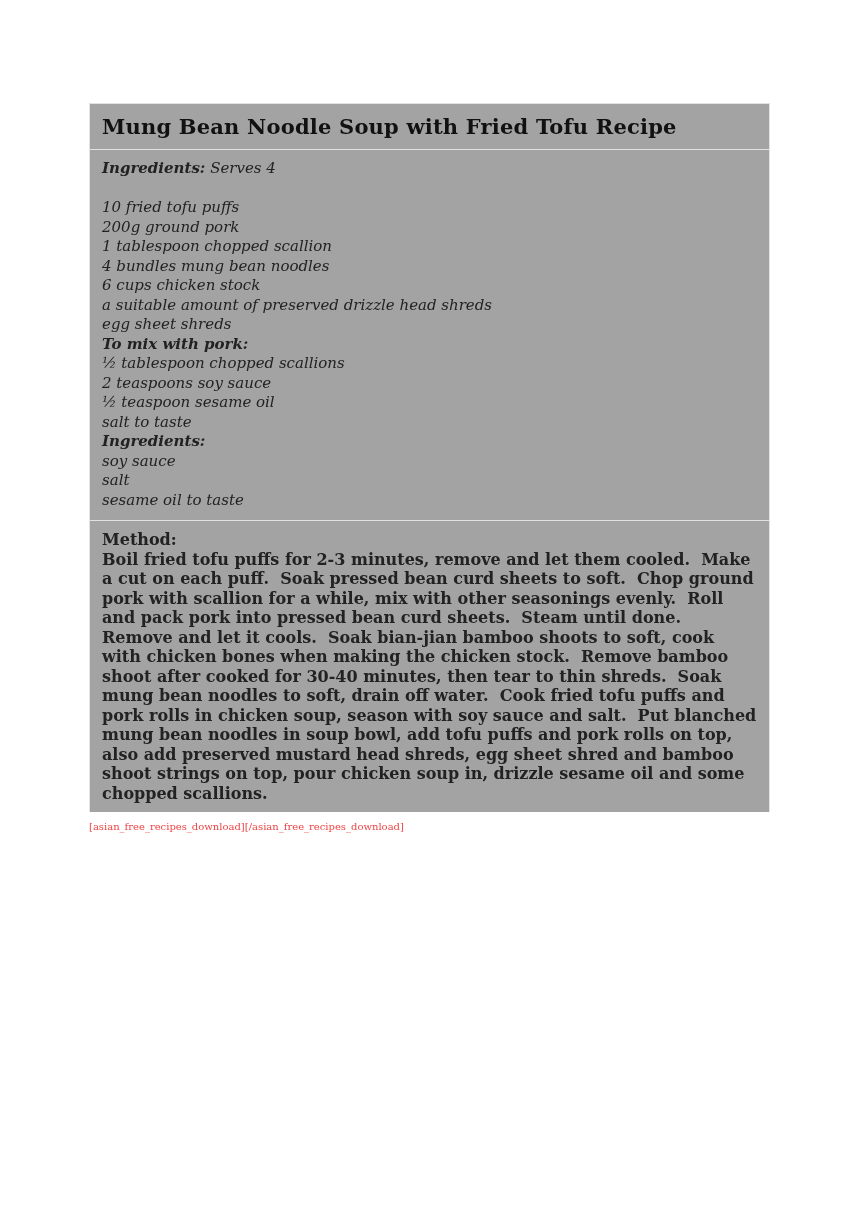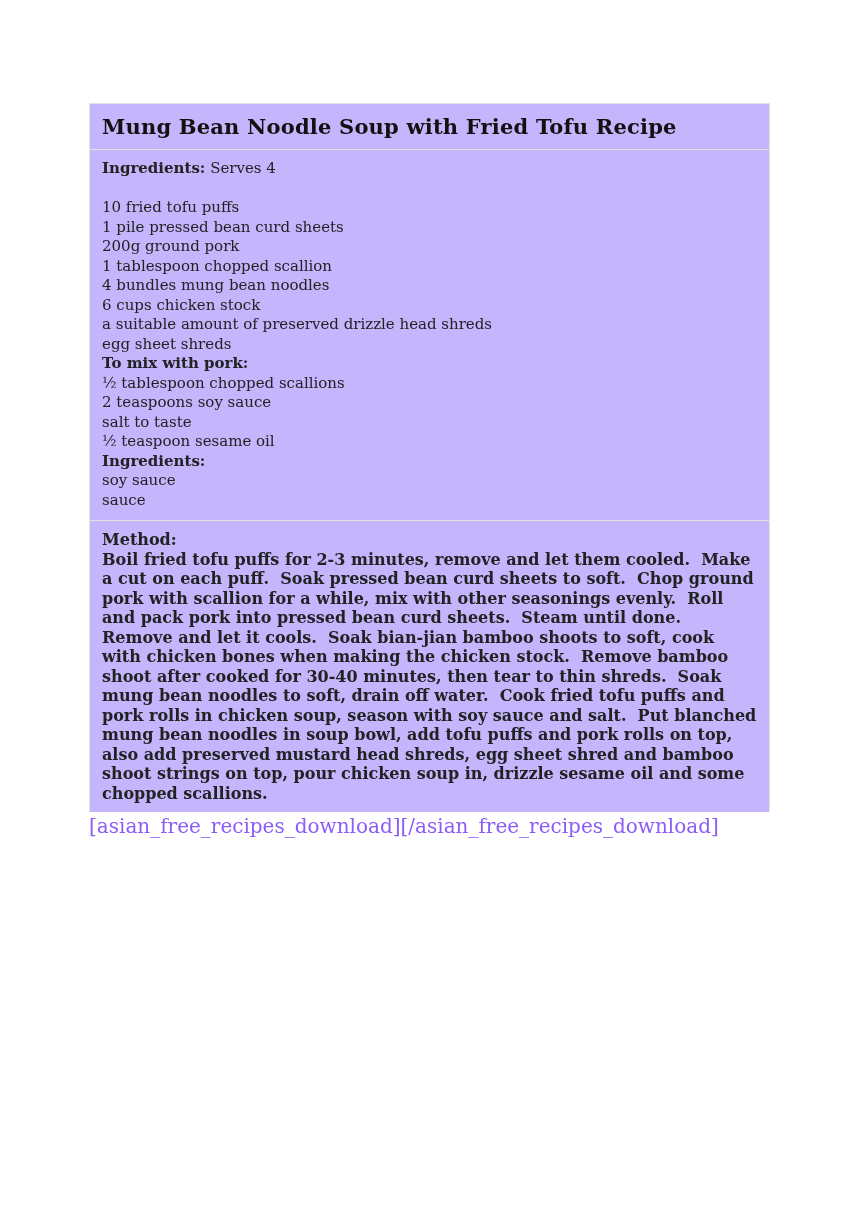--- a/index.html
+++ b/index.html
@@ -16,39 +16,40 @@
     -webkit-font-smoothing: antialiased;
   }
   .recipe-box {
     position: absolute;
     left: 89px;
     top: 103px;
     width: 681px;
     box-sizing: border-box;
     border: 1px solid #e2e2e2;
     border-bottom: none;
-    background: #c4b5fd;
+    background: #a3a3a3;
   }
   .title-cell {
     padding: 10px 12px 9px 12px;
     border-bottom: 1px solid #e2e2e2;
   }
   .title-cell h1 {
     margin: 0;
     font-size: 21px;
     line-height: 26px;
     font-weight: bold;
     color: #111111;
     letter-spacing: 0.2px;
   }
   .ingredients-cell {
     padding: 9px 12px 10px 12px;
     border-bottom: 1px solid #e2e2e2;
     font-size: 15px;
     line-height: 19.5px;
+    font-style: italic;
   }
   .method-cell {
     padding: 9px 12px 9px 12px;
     font-size: 16px;
     line-height: 19.5px;
   }
   .line {
     min-height: 19.5px;
   }
   .spacer-line {
@@ -58,56 +59,56 @@
     font-weight: bold;
   }
   .method-text {
     white-space: pre-wrap;
     font-weight: bold;
   }
   .shortcode {
     position: absolute;
     left: 89px;
     top: 817px;
-    font-size: 20px;
+    font-size: 10px;
     line-height: 19px;
-    color: #8b5cf6;
+    color: #ef4444;
   }
 </style>
 </head>
 <body>
 
 <div class="recipe-box">
 
   <div class="title-cell">
     <h1>Mung Bean Noodle Soup with Fried Tofu Recipe</h1>
   </div>
 
   <div class="ingredients-cell">
     <div class="line">
       <span class="bold">Ingredients:</span>
       <span>Serves 4</span>
     </div>
     <div class="spacer-line"></div>
     <div class="line">10 fried tofu puffs</div>
-    <div class="line">1 pile pressed bean curd sheets</div>
     <div class="line">200g ground pork</div>
     <div class="line">1 tablespoon chopped scallion</div>
     <div class="line">4 bundles mung bean noodles</div>
     <div class="line">6 cups chicken stock</div>
     <div class="line">a suitable amount of preserved drizzle head shreds</div>
     <div class="line">egg sheet shreds</div>
     <div class="line bold">To mix with pork:</div>
     <div class="line">½ tablespoon chopped scallions</div>
     <div class="line">2 teaspoons soy sauce</div>
+    <div class="line">½ teaspoon sesame oil</div>
     <div class="line">salt to taste</div>
-    <div class="line">½ teaspoon sesame oil</div>
     <div class="line bold">Ingredients:</div>
     <div class="line">soy sauce</div>
-    <div class="line">sauce</div>
+    <div class="line">salt</div>
+    <div class="line">sesame oil to taste</div>
   </div>
 
   <div class="method-cell">
     <div class="line bold">Method:</div>
     <div class="method-text">Boil fried tofu puffs for 2-3 minutes, remove and let them cooled.  Make a cut on each puff.  Soak pressed bean curd sheets to soft.  Chop ground pork with scallion for a while, mix with other seasonings evenly.  Roll and pack pork into pressed bean curd sheets.  Steam until done.  Remove and let it cools.  Soak bian-jian bamboo shoots to soft, cook with chicken bones when making the chicken stock.  Remove bamboo shoot after cooked for 30-40 minutes, then tear to thin shreds.  Soak mung bean noodles to soft, drain off water.  Cook fried tofu puffs and pork rolls in chicken soup, season with soy sauce and salt.  Put blanched mung bean noodles in soup bowl, add tofu puffs and pork rolls on top, also add preserved mustard head shreds, egg sheet shred and bamboo shoot strings on top, pour chicken soup in, drizzle sesame oil and some chopped scallions.</div>
   </div>
 
 </div>
 
 <div class="shortcode">[asian_free_recipes_download][/asian_free_recipes_download]</div>

